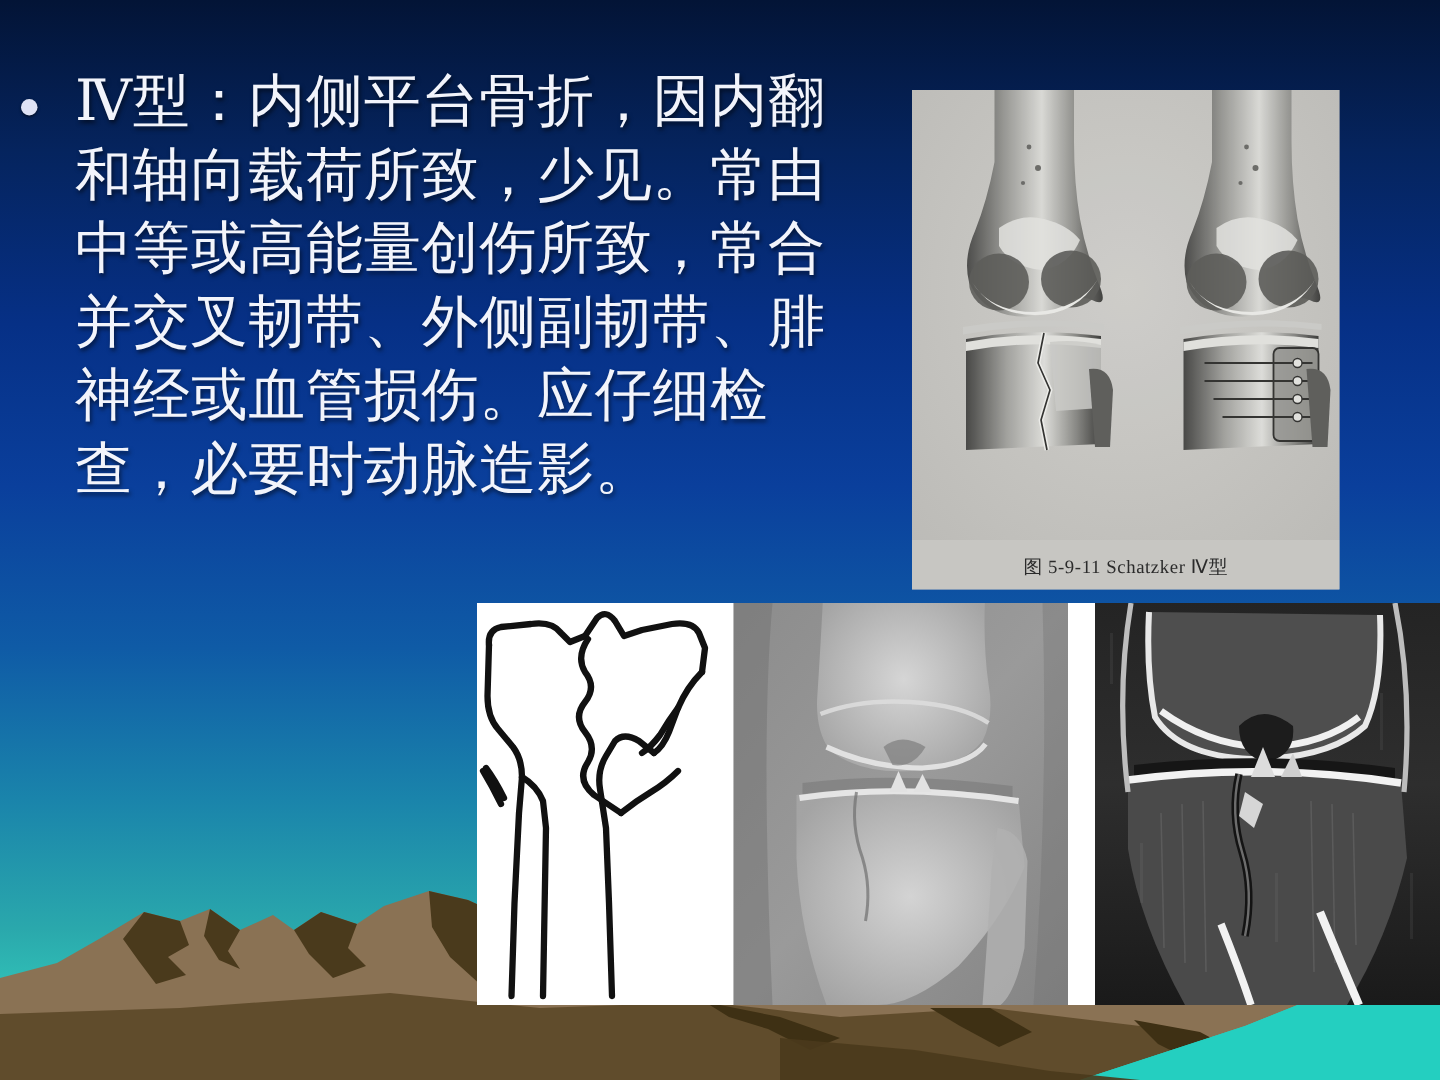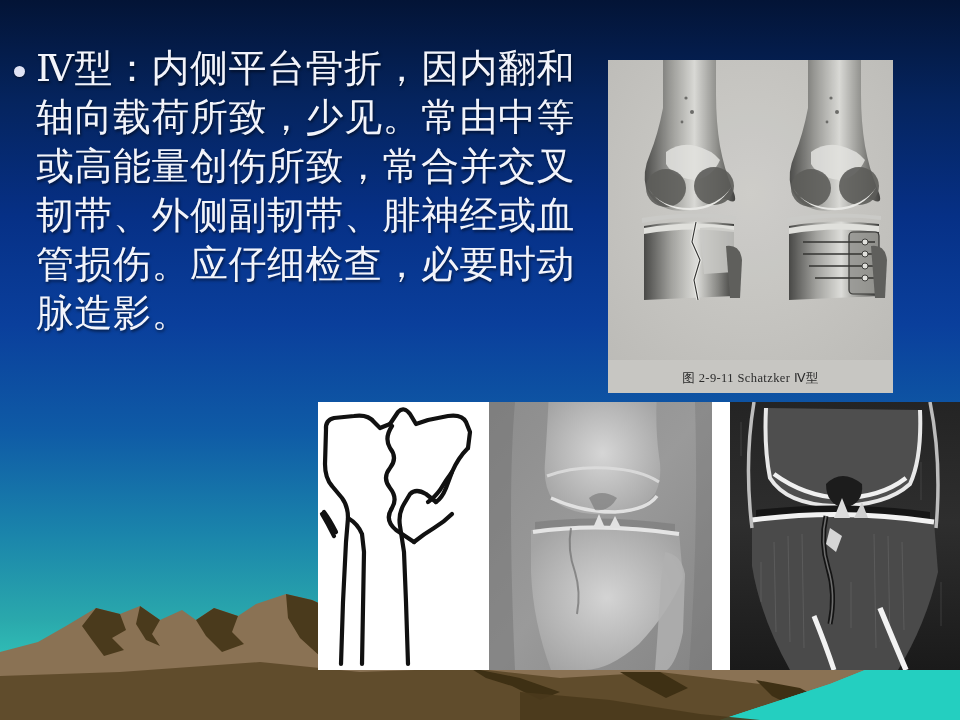--- a/index.html
+++ b/index.html
@@ -39,20 +39,21 @@
   #text-block {
     position: absolute;
     left: 8px;
     top: 44px;
     width: 580px;
     z-index: 4;
   }
   .bullet-row {
     display: flex;
     align-items: flex-start;
+    gap: 14px;
   }
   .bullet-dot {
     flex: 0 0 auto;
     width: 11px;
     height: 11px;
     border-radius: 50%;
     background: #dfe3f5;
     margin: 22px 11px 0 6px;
     box-shadow: 0 1px 2px rgba(0,0,0,0.55);
   }
@@ -234,21 +235,21 @@
           <circle cx="112" cy="206" r="3"></circle>
           <circle cx="112" cy="218" r="3"></circle>
         </g>
         <path d="M118 186 Q132 184 134 200 L132 238 L122 238 Z" fill="#5d5d5a"></path>
       </g>
 
       <rect x="0" y="0" width="285" height="333" fill="#8d8d88" opacity="0.06"></rect>
 
       <rect x="0" y="300" width="285" height="33" fill="#c7c6c2"></rect>
     </svg>
-    <div class="fig-caption">图 2-9-11    Schatzker Ⅳ型</div>
+    <div class="fig-caption">图 5-9-11    Schatzker Ⅳ型</div>
   </div>
 
   <div id="fig-panel">
 
     <div class="panel-cell" id="cell-drawing">
       <svg width="171" height="268" viewBox="0 0 171 268">
         <rect x="0" y="0" width="171" height="268" fill="#ffffff"></rect>
         <g fill="none" stroke="#111111" stroke-width="4.2" stroke-linecap="round" stroke-linejoin="round">
 
           <path d="M8 28 Q7 18 16 16 L36 14 Q50 12 56 20 L62 26 L72 22"></path>

